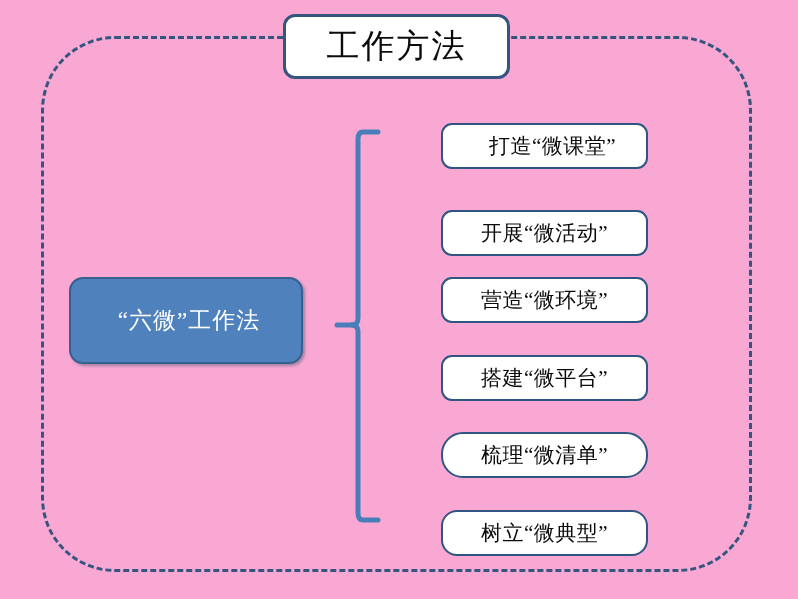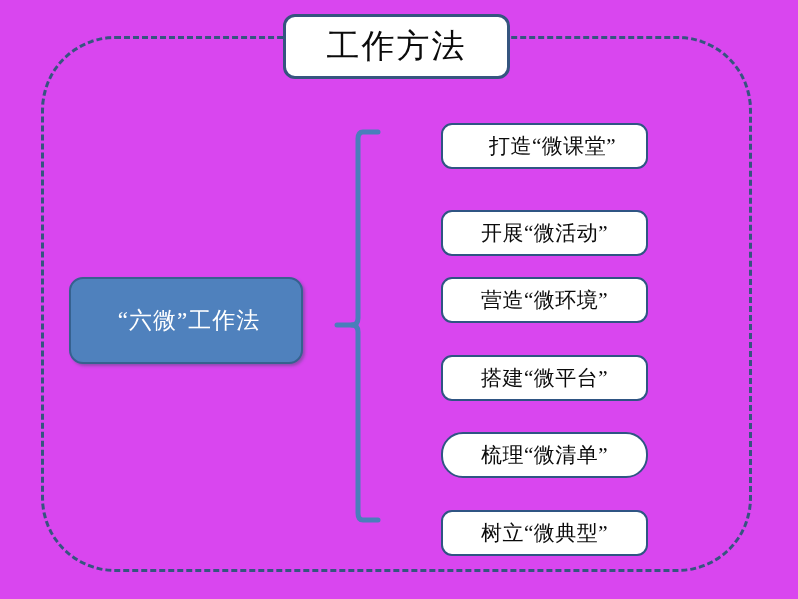--- a/index.html
+++ b/index.html
@@ -8,21 +8,21 @@
     padding: 0;
     background: #ffffff;
   }
   body {
     font-family: "Liberation Serif", "DejaVu Serif", serif;
   }
   #canvas {
     position: relative;
     width: 798px;
     height: 599px;
-    background: #d946ef;
+    background: #f9a8d4;
     overflow: hidden;
   }
 
   
   .outer-frame {
     position: absolute;
     left: 41px;
     top: 36px;
     width: 711px;
     height: 536px;
@@ -112,21 +112,21 @@
     color: #0b0b0b;
     white-space: nowrap;
     letter-spacing: 0.5px;
     font-family: "Liberation Serif", "DejaVu Serif", serif;
   }
   .item-0 { top: 123px; padding-left: 16px; }
   .item-1 { top: 200px; margin-top: 10px; }
   .item-2 { top: 277px; }
   .item-3 { top: 355px; text-align: right; }
   .item-4 { top: 432px; border-radius: 22px; }
-  .item-5 { top: 510px; }
+  .item-5 { top: 510px; border-radius: 16px; }
 </style>
 </head>
 <body>
 
 <div id="canvas">
 
   <div class="outer-frame"></div>
 
   <div class="title-box">
     <span class="title-text">工作方法</span>

